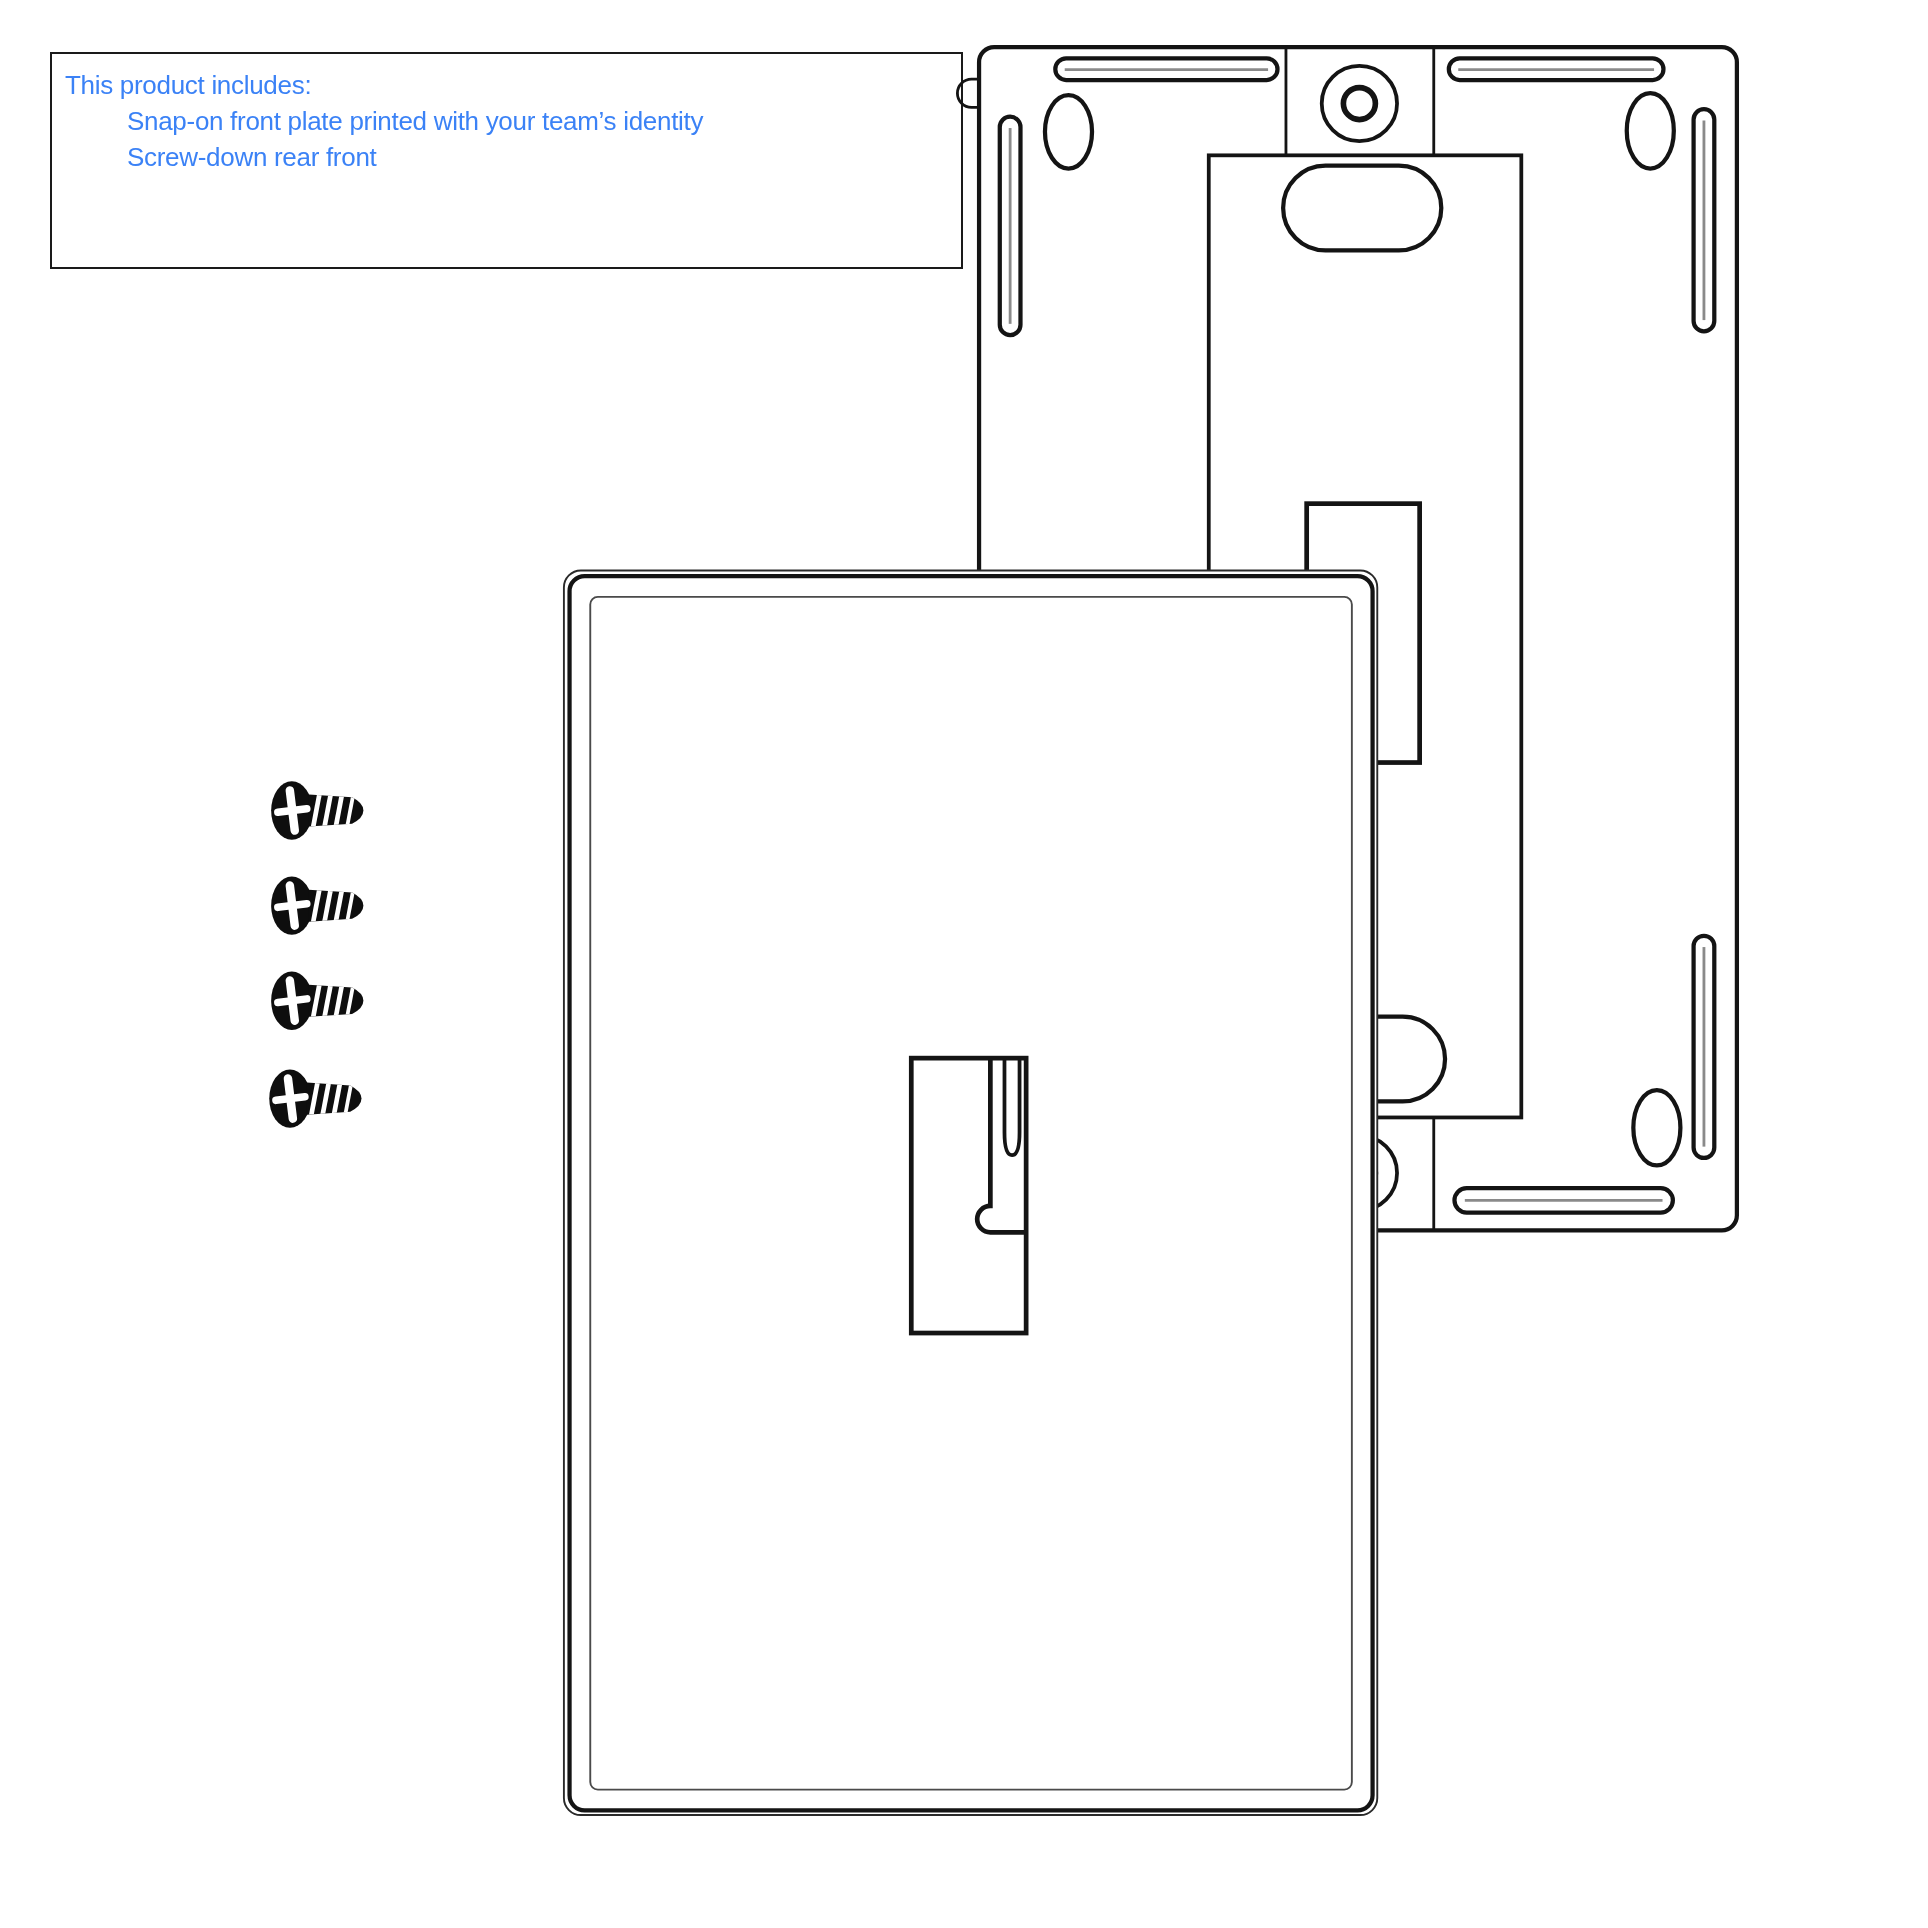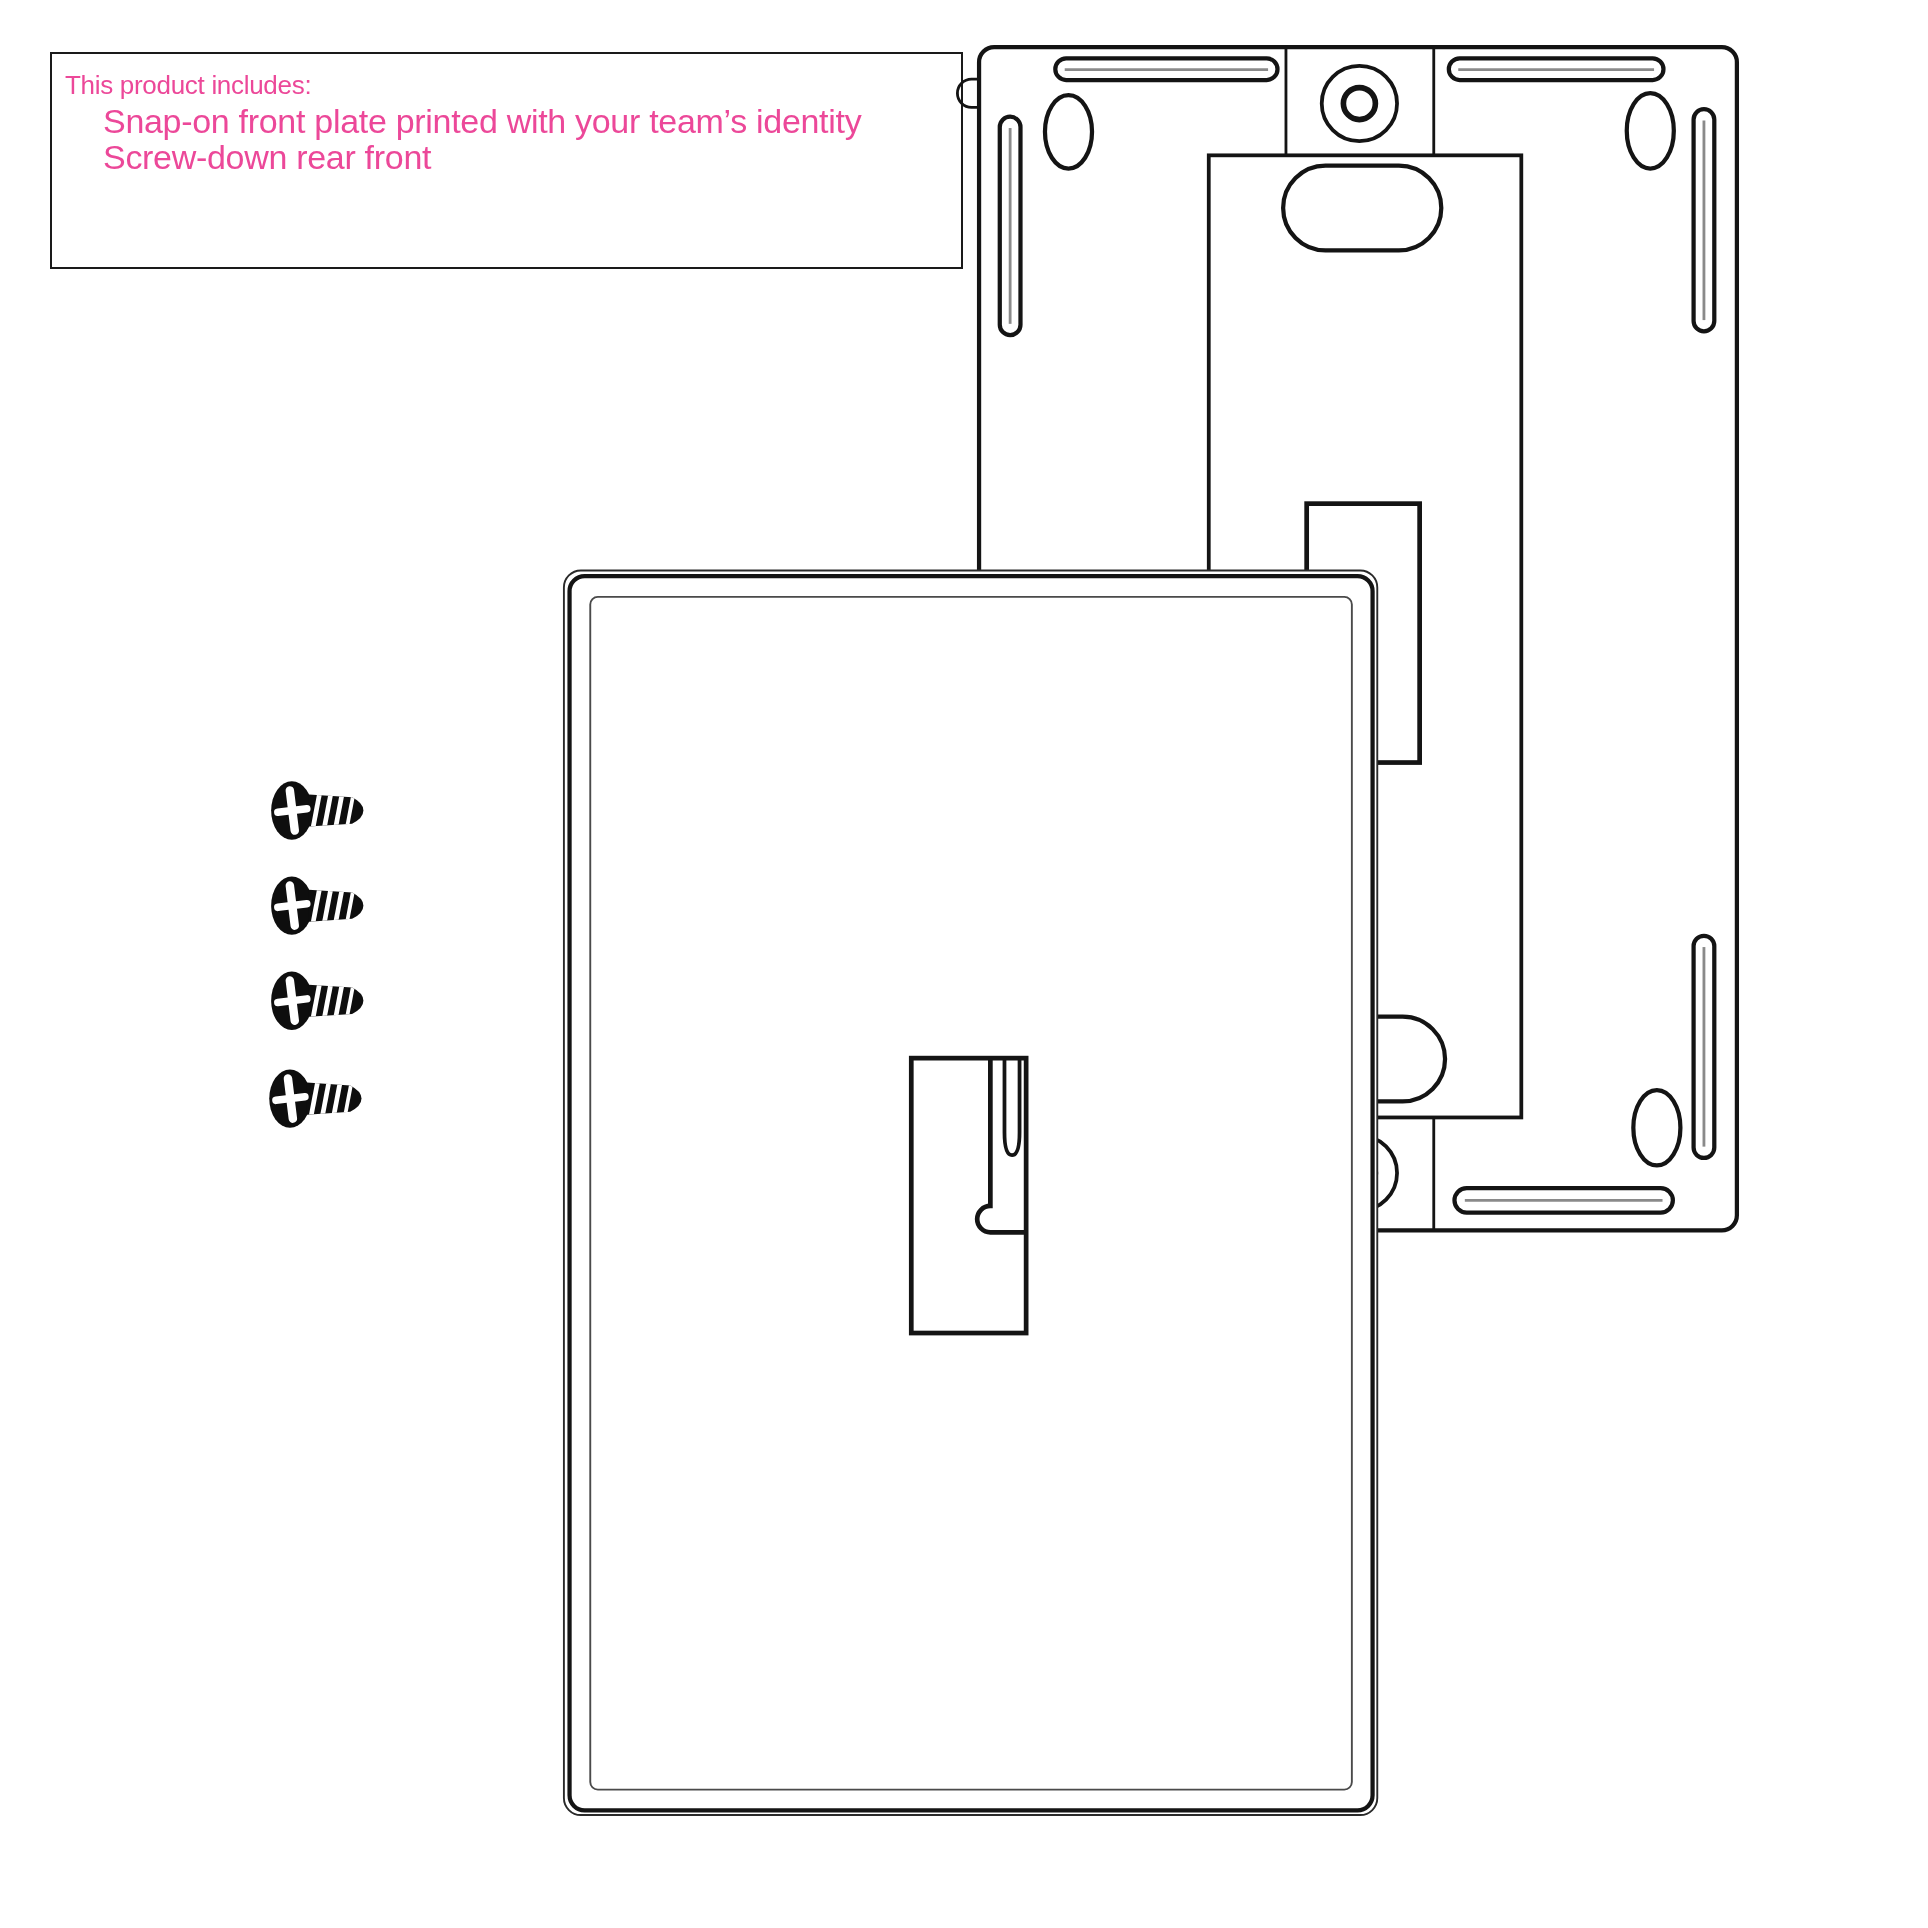--- a/index.html
+++ b/index.html
@@ -10,31 +10,31 @@
     font-family:"Liberation Sans", sans-serif;
     overflow:hidden;
   }
   .info-box{
     position:absolute;
     left:50px;top:52px;
     width:913px;height:217px;
     border:2.4px solid #1a1a1a;
     background:#ffffff;
     box-sizing:border-box;
-    color:#ec4899;
+    color:#3b82f6;
   }
   .info-title{
     margin:13px 0 0 13px;
     font-size:26px;
     line-height:36px;
     letter-spacing:-0.3px;
   }
   .info-item{
-    margin-left:51px;
-    font-size:34px;
+    margin-left:75px;
+    font-size:26px;
     line-height:36px;
     letter-spacing:-0.3px;
   }
   .info-item.last{ margin-top:7.5px; }
   svg{position:absolute;left:0;top:0;}
   .ln{stroke:#141414;fill:none;}
   .thin{stroke:#4a4a4a;fill:none;}
   .shade{stroke:#8a8a8a;fill:none;}
   .blk{fill:#0e0e0e;stroke:none;}
 </style>

